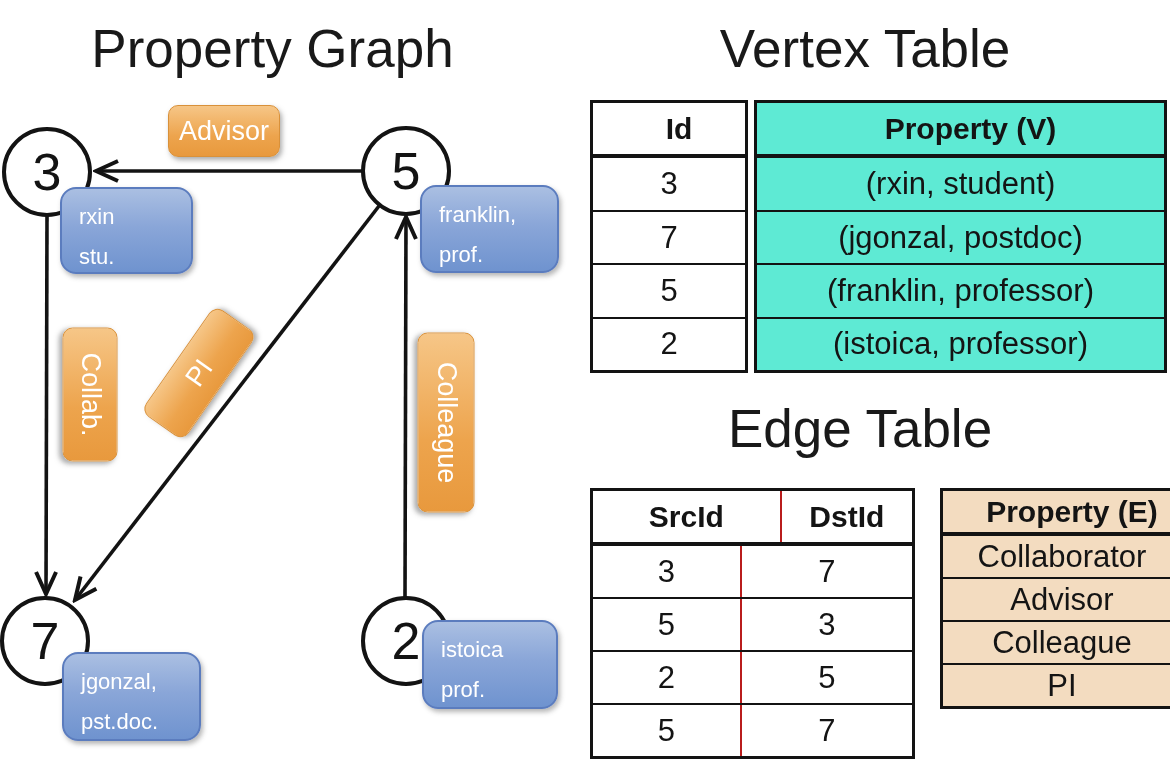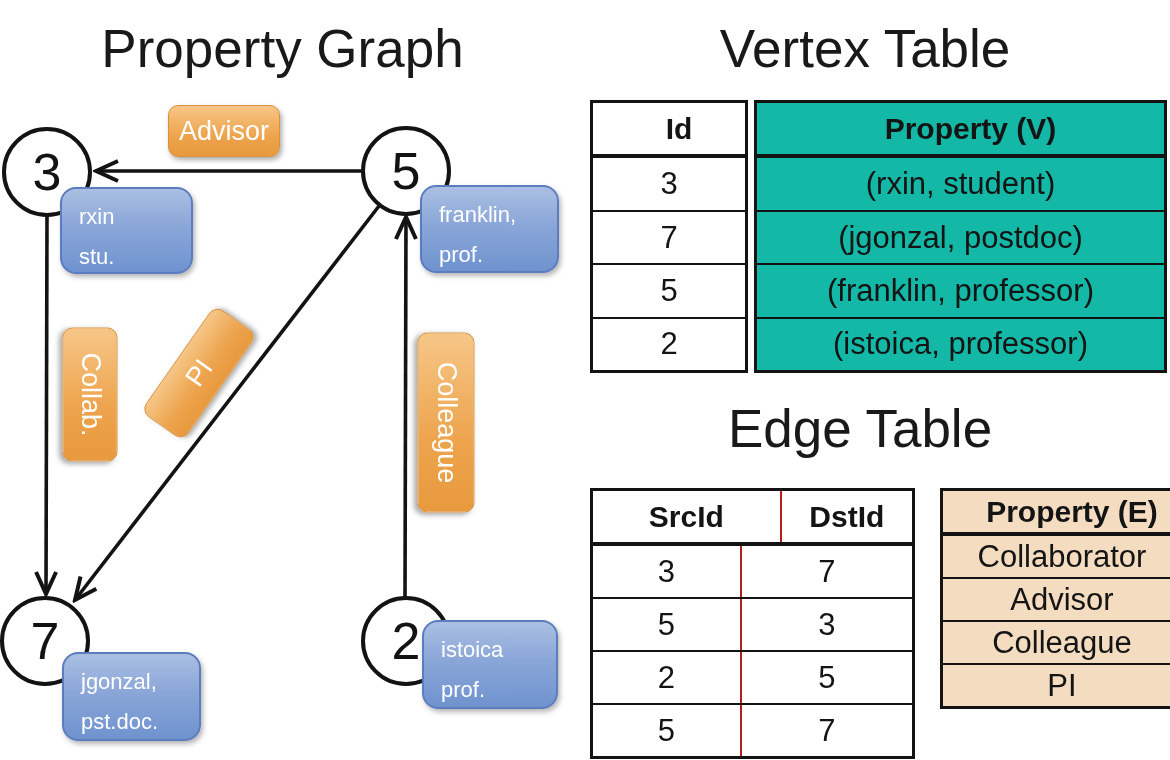--- a/index.html
+++ b/index.html
@@ -40,41 +40,41 @@
     box-shadow:2px 3px 5px rgba(90,90,90,0.45);
     color:#ffffff;font-size:22px;line-height:40px;
     padding:8px 0 0 17px;z-index:5;
   }
 
   
   .tbl{
     border:3px solid #131313;display:flex;flex-direction:column;
     background:#ffffff;z-index:2;
   }
-  .tbl.fill-blue{background:#14b8a6;text-align:center;}
+  .tbl.fill-blue{background:#5eead4;text-align:center;}
   .tbl.fill-tan{background:#f3dcc0;}
   .trow{flex:1;display:flex;border-top:2px solid #131313;min-height:0;}
   .trow:first-child{border-top:none;}
   .trow.head{border-bottom:2px solid #131313;}
   .tcell{
     flex:1;display:flex;align-items:center;justify-content:center;
     font-size:31px;color:#141414;white-space:nowrap;
   }
   .trow.head .tcell{font-weight:700;font-size:30px;margin-left:20px;}
   .c-src{flex:0 0 46%;}
   .c-dst{flex:1;border-left:2px solid #b91c1c;}
 
   svg{position:absolute;left:0;top:0;z-index:1;}
 </style>
 </head>
 <body>
 
 <div id="canvas">
 
-  <div class="abs big-title" style="left:10px;top:18px;width:545px;">Property Graph</div>
+  <div class="abs big-title" style="left:0;top:18px;width:545px;">Property Graph</div>
 
   <svg width="560" height="760" viewBox="0 0 560 760">
     <defs>
       <marker id="arrow" viewBox="0 0 28 28" refX="25" refY="14" markerWidth="28" markerHeight="28" orient="auto" markerUnits="userSpaceOnUse">
         <path d="M3,4 L25,14 L3,24" fill="none" stroke="#131313" stroke-width="4"></path>
       </marker>
     </defs>
     <line x1="362" y1="171" x2="96" y2="171" stroke="#131313" stroke-width="3.6" marker-end="url(#arrow)"></line>
     <line x1="47" y1="216" x2="46" y2="594" stroke="#131313" stroke-width="3.6" marker-end="url(#arrow)"></line>
     <line x1="379" y1="206" x2="75" y2="600" stroke="#131313" stroke-width="3.6" marker-end="url(#arrow)"></line>

